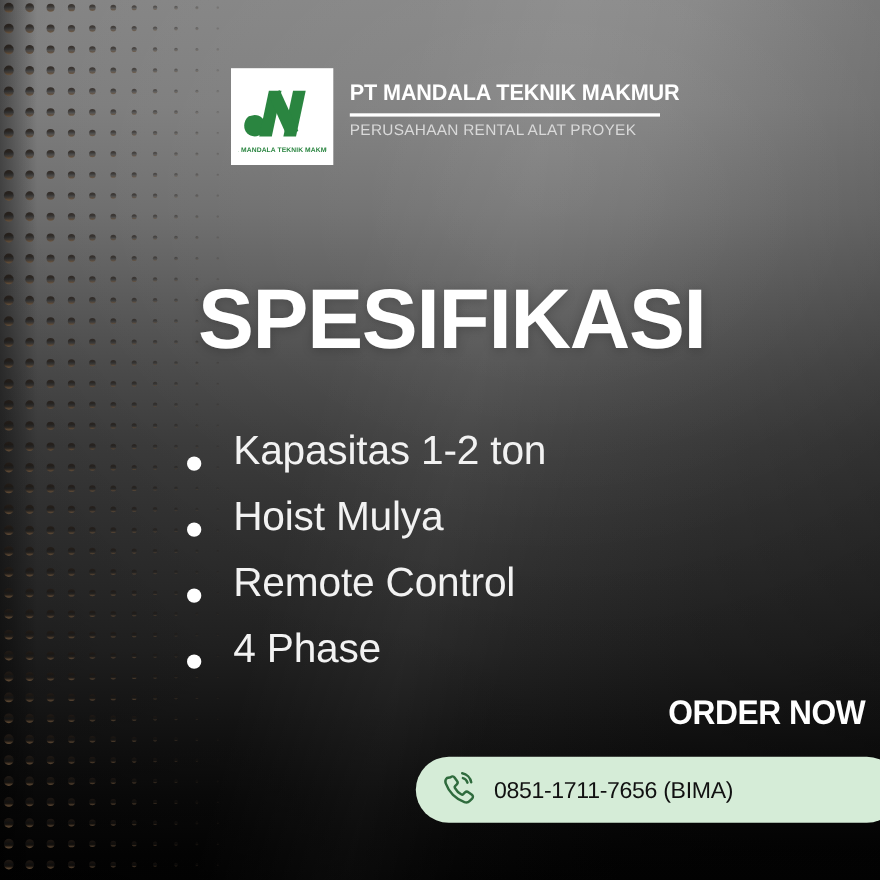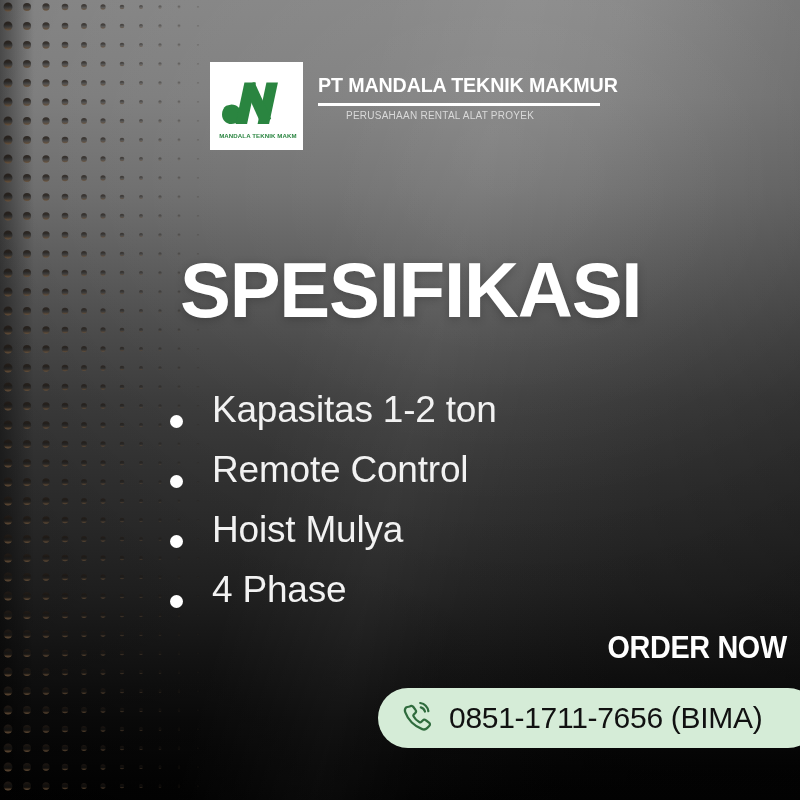--- a/index.html
+++ b/index.html
@@ -114,26 +114,25 @@
     transform-origin: left center;
   }
   .brand-rule {
     width: 282px;
     height: 3px;
     background: #ffffff;
     margin: 7px 0 5px 0;
   }
   .brand-sub {
     color: #d9d9d9;
-    font-size: 10px;
+    font-size: 14px;
     font-weight: normal;
     letter-spacing: 0.25px;
     line-height: 1;
     white-space: nowrap;
-    margin-left: 28px;
   }
 
   
   .title {
     position: absolute;
     left: 180px;
     top: 252px;
     color: #ffffff;
     font-size: 77px;
     font-weight: bold;
@@ -205,21 +204,21 @@
   }
   .phone-icon {
     width: 34px;
     height: 34px;
     flex: none;
     display: block;
   }
   .phone-number {
     margin-left: 15px;
     color: #111111;
-    font-size: 30px;
+    font-size: 21px;
     font-weight: normal;
     letter-spacing: -0.3px;
     line-height: 1;
     white-space: nowrap;
   }
 </style>
 </head>
 <body>
 
 <div id="poster">
@@ -857,25 +856,25 @@
 
   <div class="title">SPESIFIKASI</div>
 
   <ul class="specs">
     <li class="spec-item">
       <span class="spec-bullet"></span>
       <span class="spec-text">Kapasitas 1-2 ton</span>
     </li>
     <li class="spec-item">
       <span class="spec-bullet"></span>
-      <span class="spec-text">Remote Control</span>
+      <span class="spec-text">Hoist Mulya</span>
     </li>
     <li class="spec-item">
       <span class="spec-bullet"></span>
-      <span class="spec-text">Hoist Mulya</span>
+      <span class="spec-text">Remote Control</span>
     </li>
     <li class="spec-item">
       <span class="spec-bullet"></span>
       <span class="spec-text">4 Phase</span>
     </li>
   </ul>
 
   <div class="order-now">ORDER NOW</div>
 
   <div class="phone-pill">

